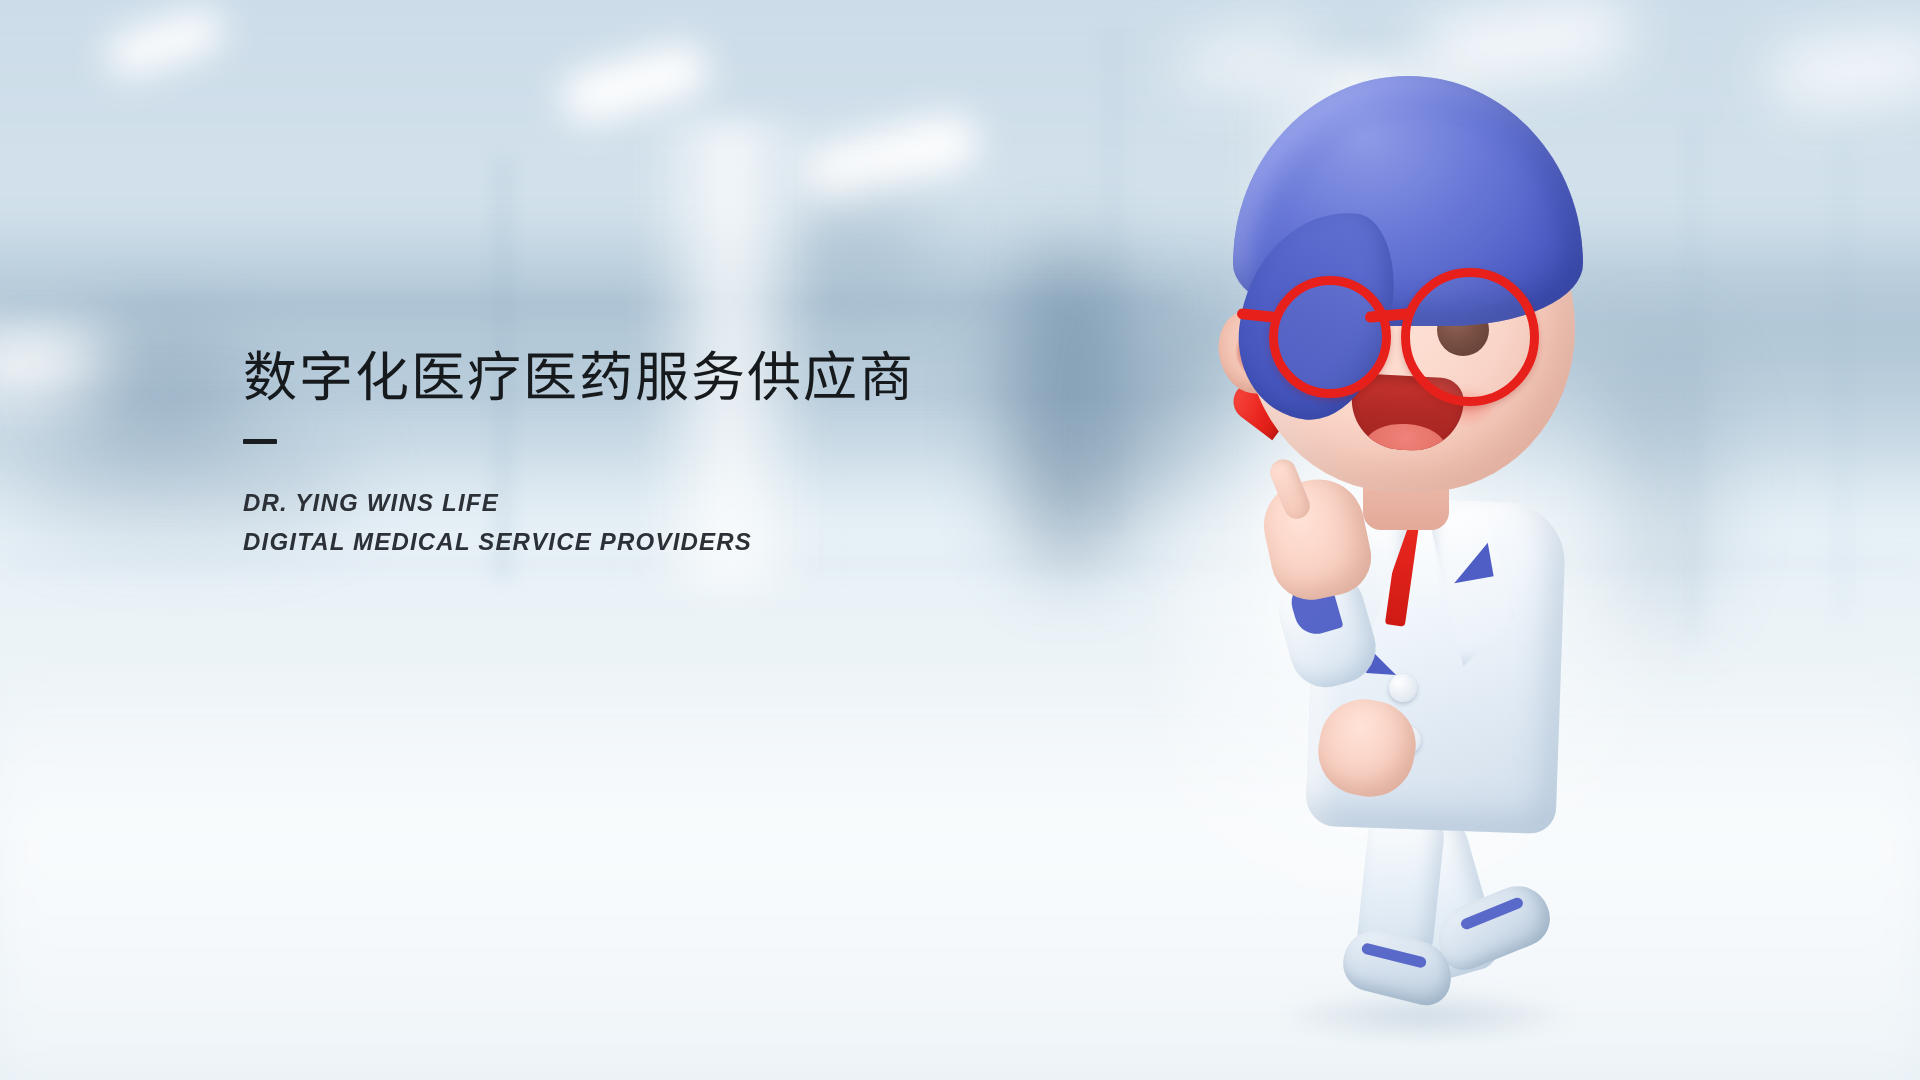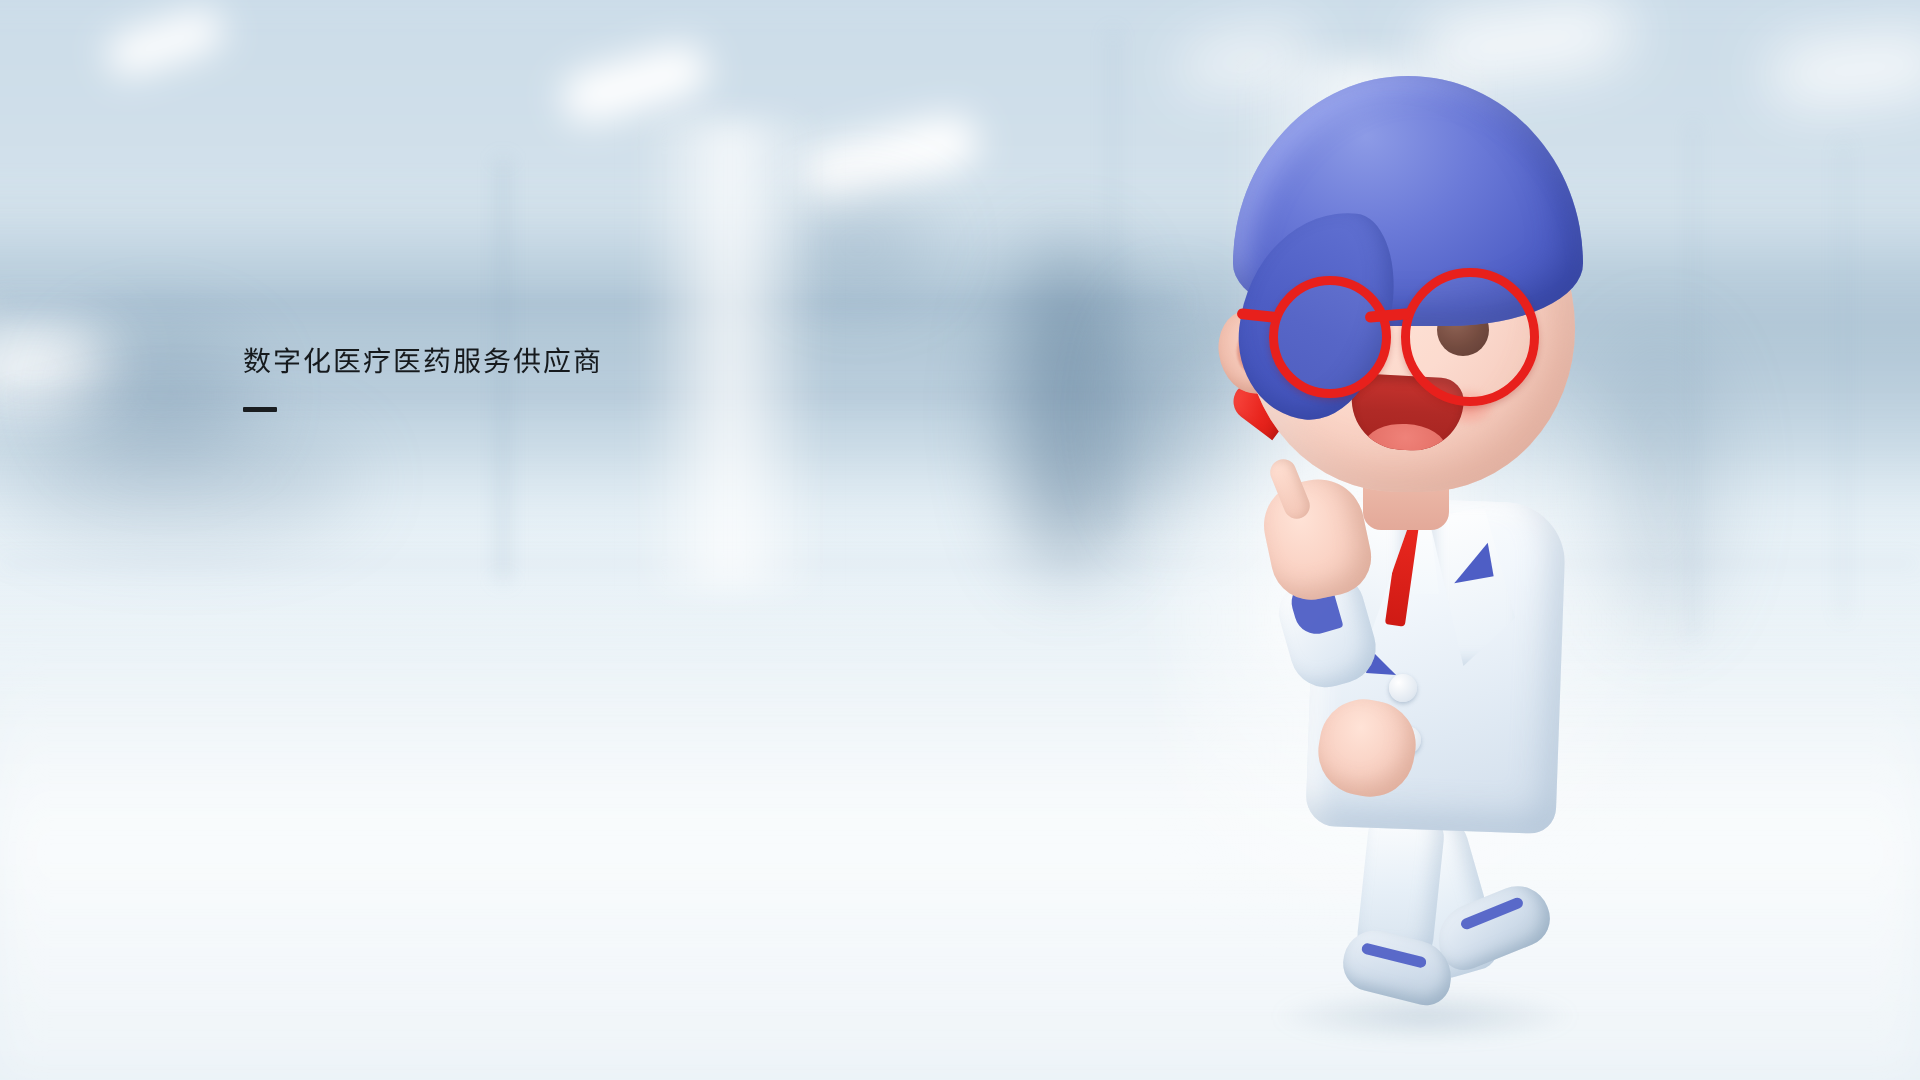--- a/index.html
+++ b/index.html
@@ -45,21 +45,21 @@
   .light.soft{filter:blur(30px);opacity:.9;}
   .dark-smudge{position:absolute;background:#6d8ba5;filter:blur(40px);border-radius:50%;opacity:.42;}
   .dark-smudge.deep{background:#4f708d;opacity:.5;}
   .pillar{position:absolute;background:linear-gradient(90deg,rgba(255,255,255,.0),rgba(255,255,255,.75),rgba(255,255,255,0));filter:blur(16px);}
   .vline{position:absolute;width:6px;background:rgba(140,170,195,.45);filter:blur(10px);}
   .hline{position:absolute;height:7px;background:rgba(120,155,185,.4);filter:blur(11px);}
 
   
   .copy{position:absolute;left:243px;top:345px;z-index:6;}
   .kicker{
-    font-size:28px;line-height:1.22;color:#161a1d;letter-spacing:2px;font-weight:500;
+    font-size:54px;line-height:1.22;color:#161a1d;letter-spacing:2px;font-weight:500;
     white-space:nowrap;
   }
   .headline{
     margin-top:16px;
     font-size:76px;line-height:1.12;font-weight:700;color:#ec1c16;
     letter-spacing:8px;white-space:nowrap;
   }
   .rule{
     margin-top:28px;width:34px;height:5px;background:#1a1d20;border-radius:1px;
   }
@@ -307,20 +307,22 @@
     <div class="pillar" style="left:1230px;top:60px;width:260px;height:600px;"></div>
     <div class="floor-sheen"></div>
   </div>
 
   <div class="glow"></div>
 
   <div class="copy">
     <div class="kicker">数字化医疗医药服务供应商</div>
     <div class="rule"></div>
     <div class="sub">
+      <div class="sub-line">DR. YING WINS LIFE</div>
+      <div class="sub-line">DIGITAL MEDICAL SERVICE PROVIDERS</div>
     </div>
   </div>
 
   <div class="character">
     <div class="ch char-shadow"></div>
 
     <div class="ch leg leg-b"></div>
     <div class="ch shoe shoe-b"></div>
     <div class="shoe-stripe stripe-b"></div>
 

